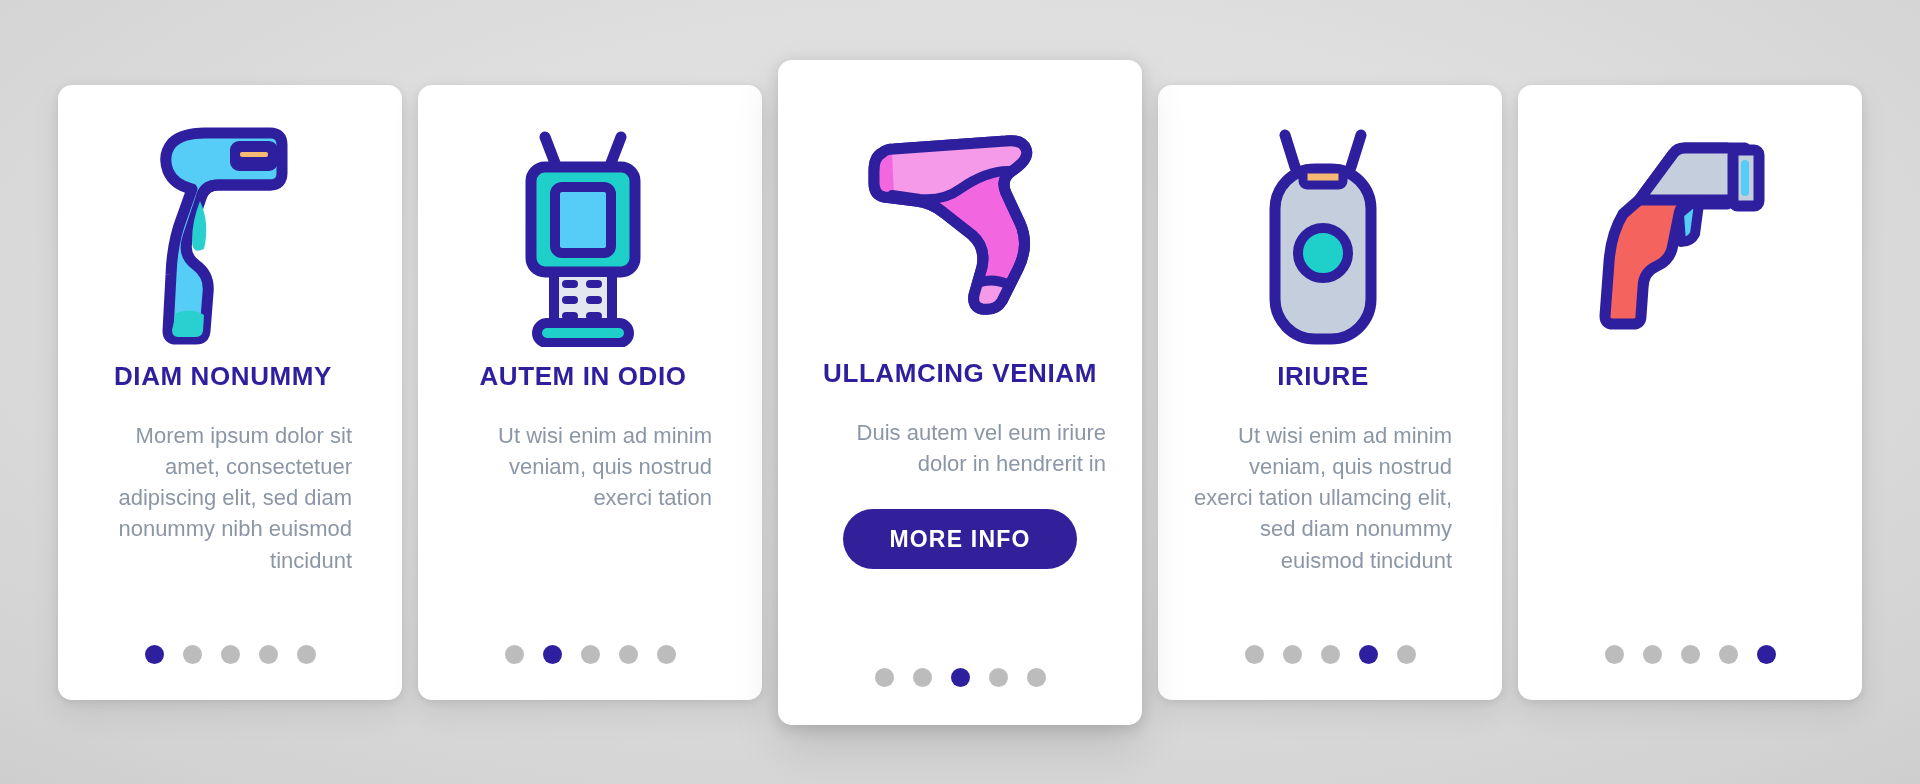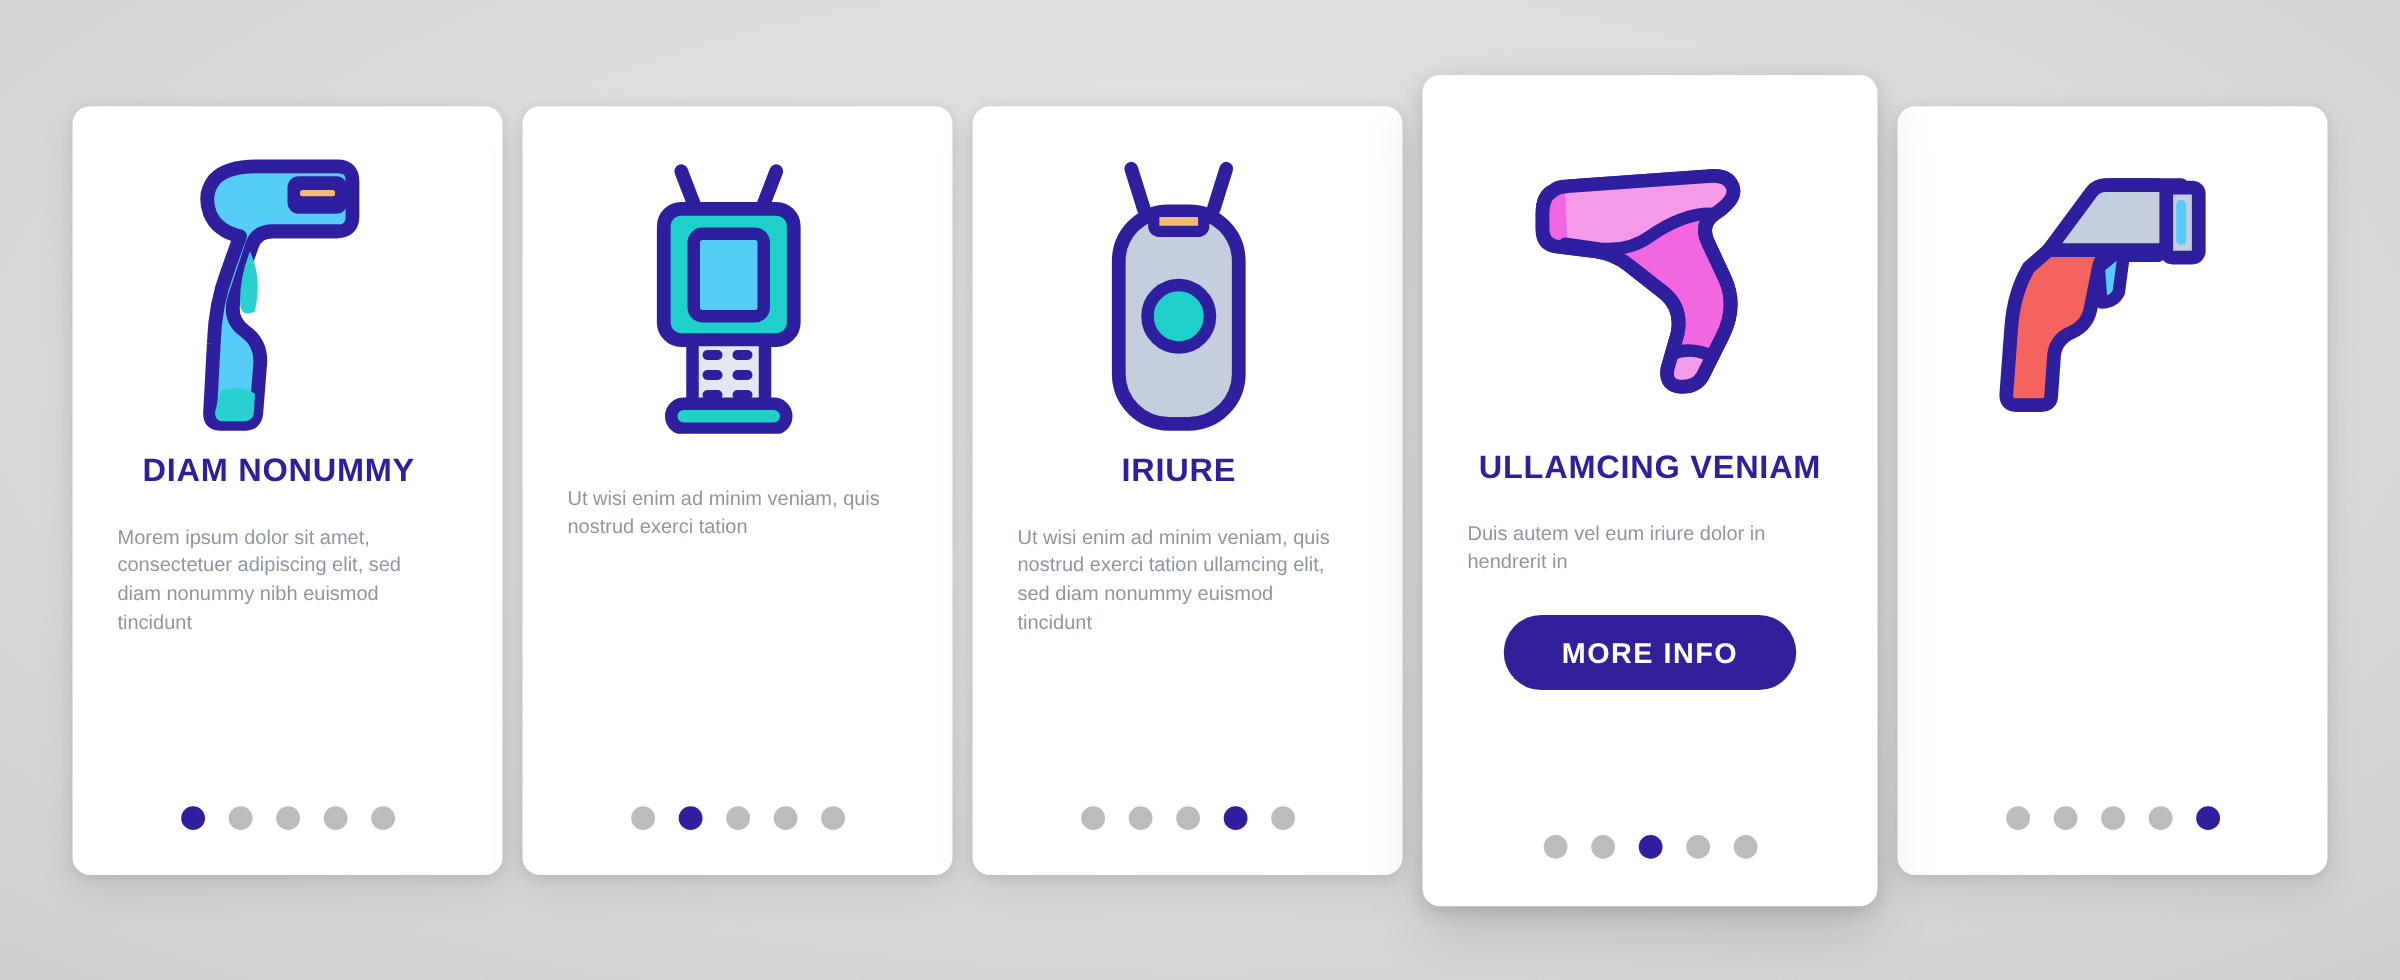--- a/index.html
+++ b/index.html
@@ -85,24 +85,24 @@
     color: #2e1f9e;
     text-align: center;
     line-height: 1.2;
     margin: 0;
     padding: 0 4px;
     flex: 0 0 auto;
   }
 
   .card-body {
     margin-top: 28px;
-    font-size: 16px;
+    font-size: 22px;
     line-height: 1.42;
     color: #8b97a6;
-    text-align: left;
+    text-align: right;
     padding: 0 14px;
     flex: 0 0 auto;
   }
 
   .cta-button {
     margin-top: 30px;
     background: #32209b;
     color: #ffffff;
     border: none;
     border-radius: 32px;
@@ -192,51 +192,28 @@
             <rect x="45" y="155" width="16" height="8" rx="4"></rect>
             <rect x="69" y="155" width="16" height="8" rx="4"></rect>
             <rect x="45" y="171" width="16" height="8" rx="4"></rect>
             <rect x="69" y="171" width="16" height="8" rx="4"></rect>
             <rect x="45" y="187" width="16" height="8" rx="4"></rect>
             <rect x="69" y="187" width="16" height="8" rx="4"></rect>
           </g>
           <rect x="20" y="198" width="92" height="20" rx="10" fill="#1fcfc9" stroke="#2e1f9e" stroke-width="10"></rect>
         </svg>
       </div>
+      <div class="card-title">AUTEM IN ODIO</div>
       <div class="card-body">Ut wisi enim ad minim veniam, quis nostrud exerci tation</div>
       <div class="spacer"></div>
       <div class="dots">
         <span class="dot"></span>
         <span class="dot active"></span>
         <span class="dot"></span>
         <span class="dot"></span>
-        <span class="dot"></span>
-      </div>
-    </div>
-
-    <div class="card standard">
-      <div class="icon-wrap">
-        <svg width="128" height="222" viewBox="0 0 128 222">
-          <g stroke="#2e1f9e" stroke-width="11" stroke-linecap="round" fill="none">
-            <line x1="36" y1="42" x2="26" y2="10"></line>
-            <line x1="92" y1="42" x2="102" y2="10"></line>
-          </g>
-          <rect x="16" y="44" width="96" height="170" rx="40" fill="#c4cedd" stroke="#2e1f9e" stroke-width="11"></rect>
-          <rect x="44" y="44" width="40" height="16" rx="4" fill="#f5b971" stroke="#2e1f9e" stroke-width="9"></rect>
-          <circle cx="64" cy="128" r="25" fill="#1fcfc9" stroke="#2e1f9e" stroke-width="10"></circle>
-        </svg>
-      </div>
-      <div class="card-title">IRIURE</div>
-      <div class="card-body">Ut wisi enim ad minim veniam, quis nostrud exerci tation ullamcing elit, sed diam nonummy euismod tincidunt</div>
-      <div class="spacer"></div>
-      <div class="dots">
-        <span class="dot"></span>
-        <span class="dot"></span>
-        <span class="dot"></span>
-        <span class="dot active"></span>
         <span class="dot"></span>
       </div>
     </div>
 
     <div class="card featured">
       <div class="icon-wrap">
         <svg width="200" height="194" viewBox="0 0 200 194">
           <path d="M22 26 Q14 30 14 44 V56 Q14 68 24 70 L56 74 Q72 76 84 86 L112 108 Q126 120 122 140 L114 168 Q112 180 122 182 Q136 184 142 174 L158 142 Q170 118 160 96 L146 66 Q140 52 152 44 Q170 32 166 22 Q162 12 146 14 L34 22 Q26 22 22 26 Z" fill="#f266e0" stroke="#2e1f9e" stroke-width="11" stroke-linejoin="round"></path>
           <path d="M30 24 Q22 28 22 42 V56 Q22 66 32 68 L60 72 Q84 74 100 62 Q126 44 150 44 Q166 32 162 22 Q158 14 144 16 L36 22 Z" fill="#f49ae8"></path>
           <path d="M24 28 Q18 32 18 44 V56 Q18 66 26 68 L34 69 L32 26 Z" fill="#f266e0"></path>
@@ -254,20 +231,44 @@
         <span class="dot"></span>
         <span class="dot"></span>
         <span class="dot active"></span>
         <span class="dot"></span>
         <span class="dot"></span>
       </div>
     </div>
 
     <div class="card standard">
       <div class="icon-wrap">
+        <svg width="128" height="222" viewBox="0 0 128 222">
+          <g stroke="#2e1f9e" stroke-width="11" stroke-linecap="round" fill="none">
+            <line x1="36" y1="42" x2="26" y2="10"></line>
+            <line x1="92" y1="42" x2="102" y2="10"></line>
+          </g>
+          <rect x="16" y="44" width="96" height="170" rx="40" fill="#c4cedd" stroke="#2e1f9e" stroke-width="11"></rect>
+          <rect x="44" y="44" width="40" height="16" rx="4" fill="#f5b971" stroke="#2e1f9e" stroke-width="9"></rect>
+          <circle cx="64" cy="128" r="25" fill="#1fcfc9" stroke="#2e1f9e" stroke-width="10"></circle>
+        </svg>
+      </div>
+      <div class="card-title">IRIURE</div>
+      <div class="card-body">Ut wisi enim ad minim veniam, quis nostrud exerci tation ullamcing elit, sed diam nonummy euismod tincidunt</div>
+      <div class="spacer"></div>
+      <div class="dots">
+        <span class="dot"></span>
+        <span class="dot"></span>
+        <span class="dot"></span>
+        <span class="dot active"></span>
+        <span class="dot"></span>
+      </div>
+    </div>
+
+    <div class="card standard">
+      <div class="icon-wrap">
         <svg width="176" height="196" viewBox="0 0 176 196">
           <path d="M44 62 L78 16 Q82 10 90 10 H132 V66 H96 Q86 66 84 76 L78 106 Q76 122 62 128 Q48 134 48 150 L46 178 Q46 186 38 186 H18 Q10 186 10 178 L14 124 Q16 96 28 76 Z" fill="#f4635e" stroke="#2e1f9e" stroke-width="11" stroke-linejoin="round"></path>
           <path d="M44 62 L78 16 Q82 10 90 10 H150 V62 Z" fill="#c4cedd" stroke="#2e1f9e" stroke-width="11" stroke-linejoin="round"></path>
           <rect x="138" y="12" width="26" height="56" rx="5" fill="#c4cedd" stroke="#2e1f9e" stroke-width="11"></rect>
           <rect x="146" y="22" width="8" height="36" rx="4" fill="#56cdf7"></rect>
           <path d="M84 76 L96 66 H104 L100 96 Q96 104 86 104 Z" fill="#56cdf7" stroke="#2e1f9e" stroke-width="10" stroke-linejoin="round"></path>
         </svg>
       </div>
       <div class="spacer"></div>
       <div class="dots">

